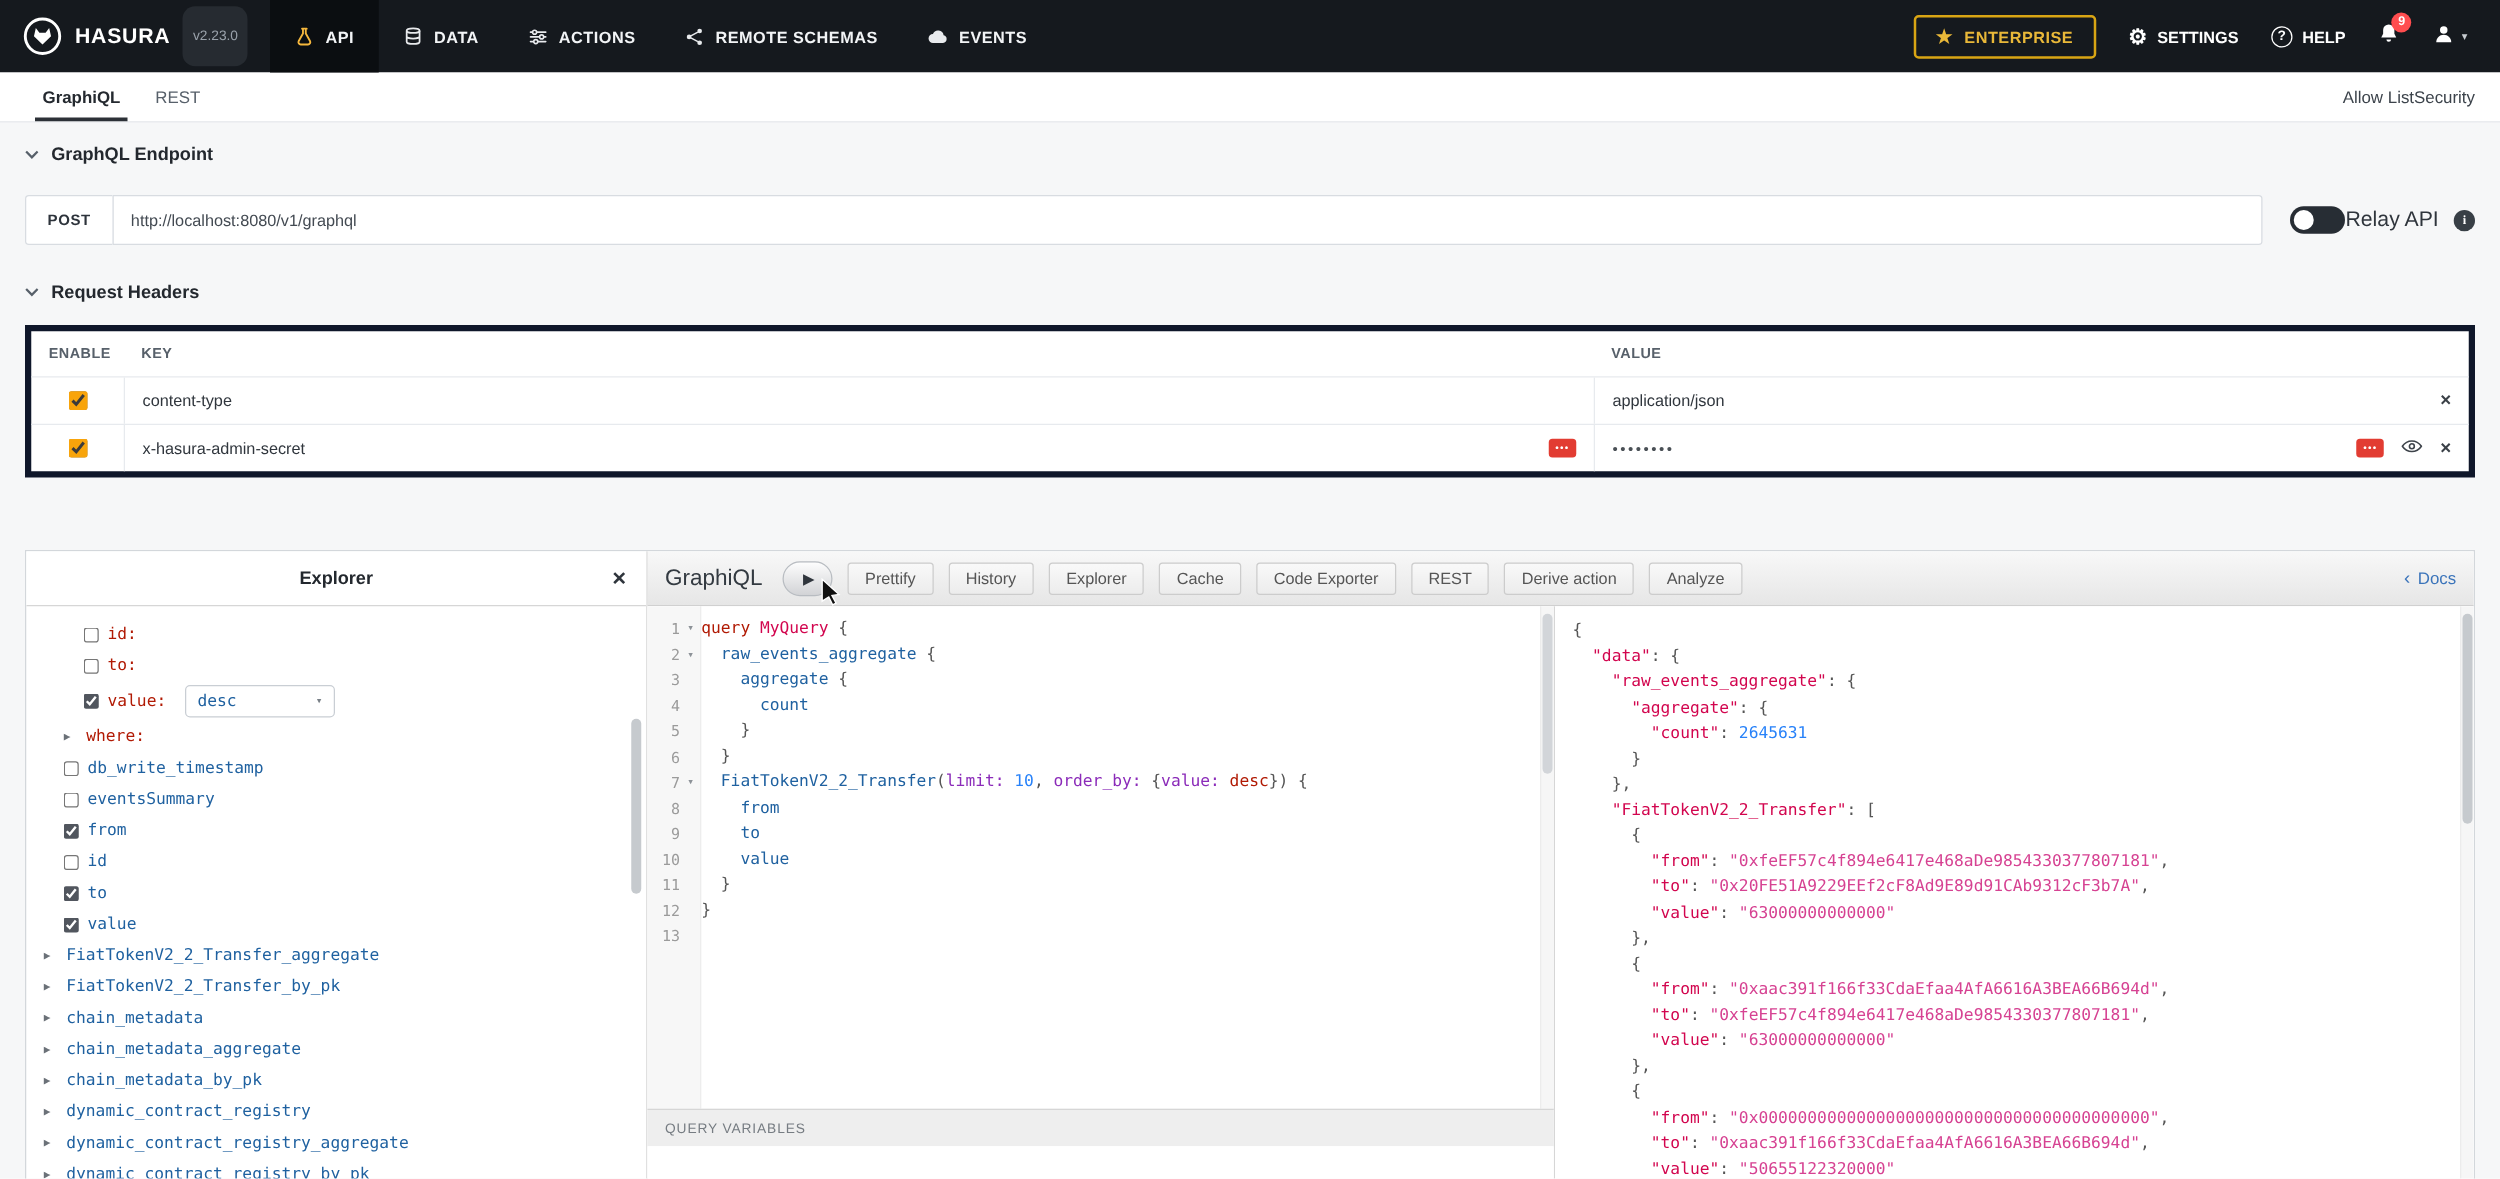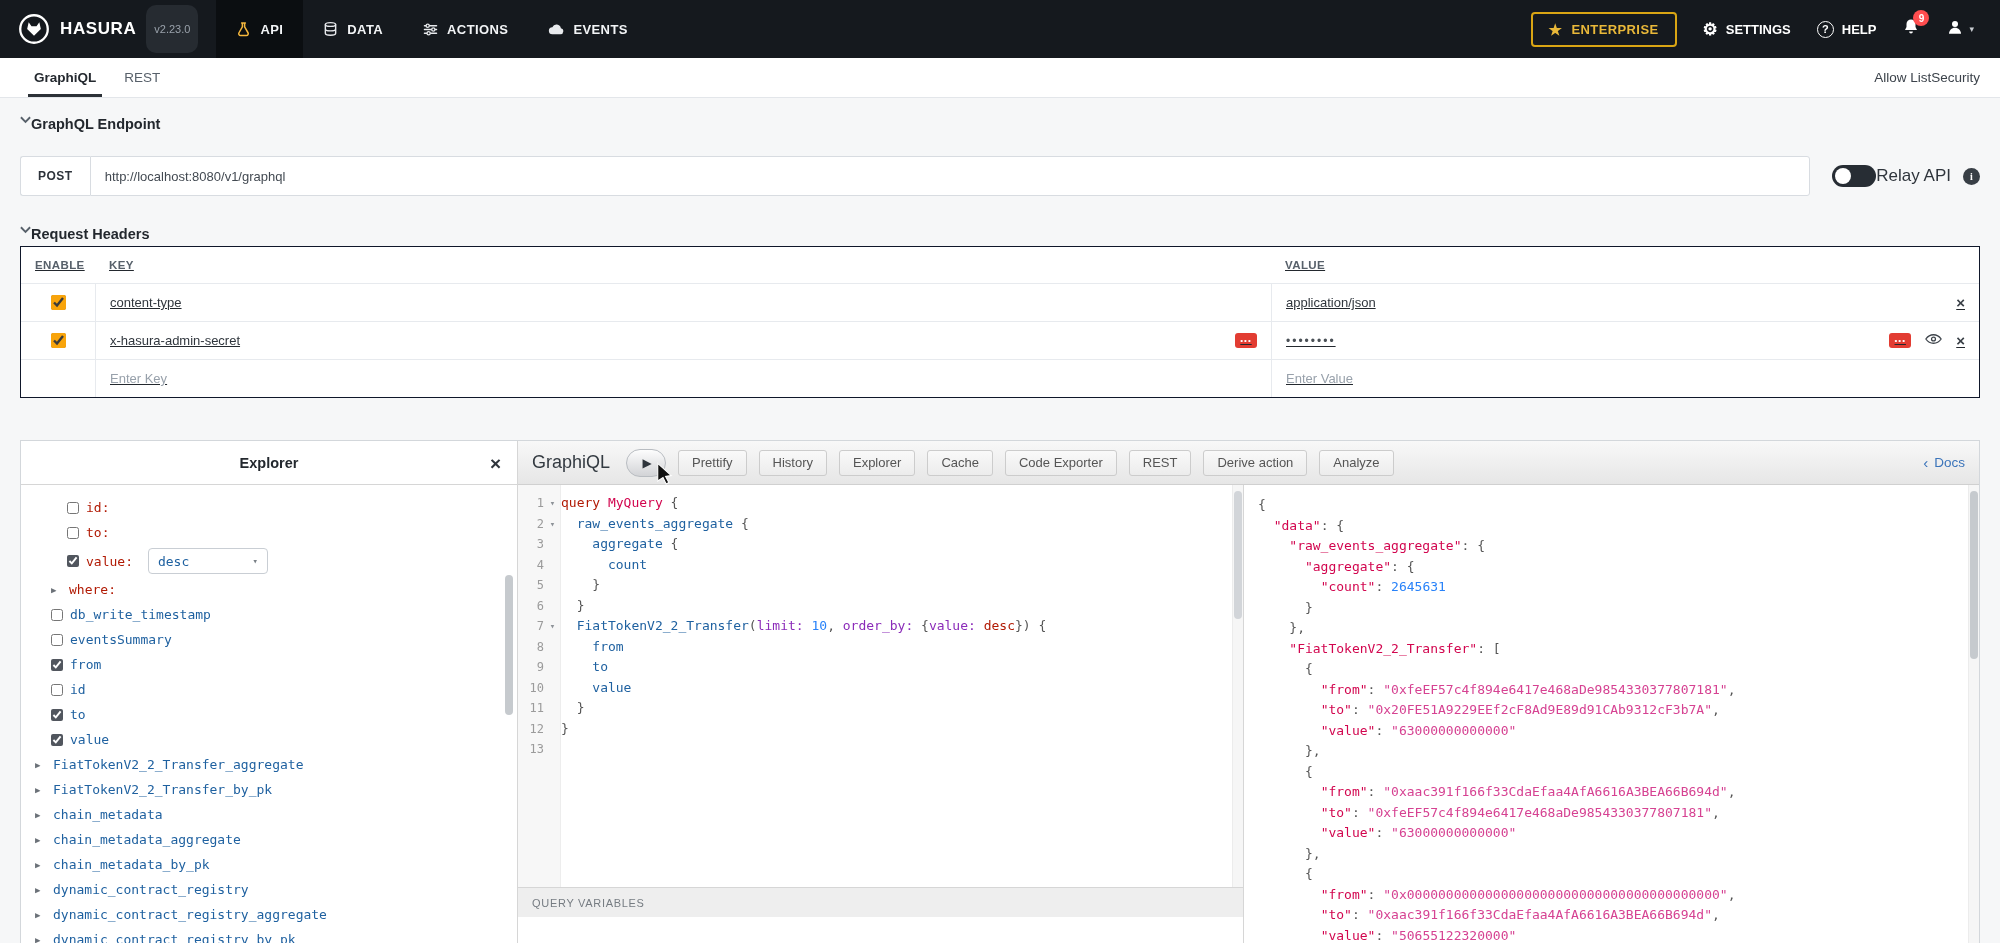--- a/index.html
+++ b/index.html
@@ -30,34 +30,34 @@
 
   
   .subnav{height:40px;background:#fff;border-bottom:1px solid #e3e6ea;display:flex;align-items:stretch;padding:0 20px;}
   .tab{display:flex;align-items:center;padding:0 14px;font-size:13.5px;color:#57606a;cursor:pointer;position:relative;}
   .tab.active{color:#24292f;font-weight:bold;}
   .tab.active:after{content:"";position:absolute;left:8px;right:8px;bottom:0;height:3px;background:#2c3137;}
   .subnav-right{margin-left:auto;display:flex;align-items:center;font-size:13.5px;color:#3c434b;font-weight:500;}
   .subnav-right span{cursor:pointer;}
 
   
-  .section-head{display:flex;align-items:flex-start;margin:18px 20px 0;font-size:14.5px;font-weight:bold;color:#23282e;}
+  .section-head{display:flex;align-items:center;gap:10px;margin:18px 20px 0;font-size:14.5px;font-weight:bold;color:#23282e;}
   .chev{display:flex;cursor:pointer;}
 
   
   .endpoint-row{display:flex;align-items:center;margin:24px 20px 0;height:40px;}
   .method{height:40px;display:flex;align-items:center;padding:0 17px;background:#fff;border:1px solid #d8dce1;border-right:none;border-radius:3px 0 0 3px;font-size:12px;font-weight:bold;color:#2d333b;letter-spacing:.5px;}
   .endpoint-input{flex:1;height:40px;border:1px solid #d8dce1;border-radius:0 3px 3px 0;padding:0 14px;font-size:13px;color:#434a52;background:#fff;outline:none;font-family:inherit;}
   .toggle{width:44px;height:22px;border-radius:12px;background:#272d34;margin-left:22px;position:relative;cursor:pointer;flex:none;}
   .toggle .knob{position:absolute;left:3px;top:3px;width:16px;height:16px;border-radius:50%;background:#fff;}
   .relay-label{font-size:17px;color:#2f353c;}
   .info-ic{margin-left:12px;width:17px;height:17px;border-radius:50%;background:#383f46;color:#fff;font-size:10px;display:flex;align-items:center;justify-content:center;font-weight:bold;font-family:"Liberation Serif",serif;cursor:pointer;}
 
   
-  .headers-table{margin:4px 20px 0;background:#fff;border:1px solid #0f172a;text-decoration:underline;}
+  .headers-table{margin:18px 20px 0;background:#fff;border:5px solid #0f172a;}
   .ht-row{display:grid;grid-template-columns:74px 1176px 1fr;align-items:stretch;border-top:1px solid #e7eaee;height:38px;}
   .ht-row.head{border-top:none;height:36px;}
   .ht-col{padding:0 14px;font-size:13px;color:#30363d;display:flex;align-items:center;}
   .ht-row:not(.head) .ht-col.key,.ht-row:not(.head) .ht-col.value{border-left:1px solid #e7eaee;}
   .head .ht-col{font-size:11.5px;font-weight:bold;color:#57606a;letter-spacing:.4px;}
   .ht-col.c-enable{justify-content:flex-start;}
   .ht-cb{width:15px;height:15px;accent-color:#f8a40b;margin:auto;cursor:pointer;}
   .red-badge{display:inline-flex;align-items:center;justify-content:center;width:22px;height:15px;border-radius:3px;background:#e23c32;color:#fff;font-size:8px;letter-spacing:1px;line-height:1;flex:none;}
   .key .red-badge{margin-left:auto;}
   .row-icons{margin-left:auto;display:flex;align-items:center;gap:14px;}
@@ -164,20 +164,31 @@
             <path d="M1.5 4h13M1.5 8h13M1.5 12h13"></path>
             <circle cx="5" cy="4" r="1.7" fill="#15191e"></circle>
             <circle cx="11" cy="8" r="1.7" fill="#15191e"></circle>
             <circle cx="6" cy="12" r="1.7" fill="#15191e"></circle>
           </svg>
       </span>
       <span>ACTIONS</span>
     </div>
     <div class="nav-item">
       <span class="nav-ic">
+        <svg width="15" height="15" viewBox="0 0 16 16" fill="currentColor">
+            <circle cx="12.5" cy="3" r="2"></circle>
+            <circle cx="3.5" cy="8" r="2"></circle>
+            <circle cx="12.5" cy="13" r="2"></circle>
+            <path d="M5 7.2l6-3.2M5 8.8l6 3.2" stroke="currentColor" stroke-width="1.3" fill="none"></path>
+          </svg>
+      </span>
+      <span>REMOTE SCHEMAS</span>
+    </div>
+    <div class="nav-item">
+      <span class="nav-ic">
         <svg width="16" height="14" viewBox="0 0 18 14" fill="currentColor">
             <path d="M14.5 6.1A5 5 0 0 0 4.9 5 3.8 3.8 0 0 0 5 13h9a3.5 3.5 0 0 0 .5-6.9z"></path>
           </svg>
       </span>
       <span>EVENTS</span>
     </div>
   </nav>
 
   <div class="nav-right">
     <button class="btn-enterprise">
@@ -293,25 +304,20 @@
             <svg width="17" height="12" viewBox="0 0 20 12" fill="none" stroke="#3e444b" stroke-width="1.5">
                 <path d="M1 6s3.5-5 9-5 9 5 9 5-3.5 5-9 5-9-5-9-5z"></path>
                 <circle cx="10" cy="6" r="2.3"></circle>
               </svg>
           </span>
           <span class="x-btn">×</span>
         </span>
       </div>
     </div>
 
-    <div class="ht-row">
-      <div class="ht-col"></div>
-      <div class="ht-col key placeholder">Enter Key</div>
-      <div class="ht-col value placeholder">Enter Value</div>
-    </div>
   </div>
 </section>
 
 <div class="main-card">
 
   <aside class="explorer">
     <div class="explorer-head">
       <span>Explorer</span>
       <span class="explorer-close">×</span>
     </div>

